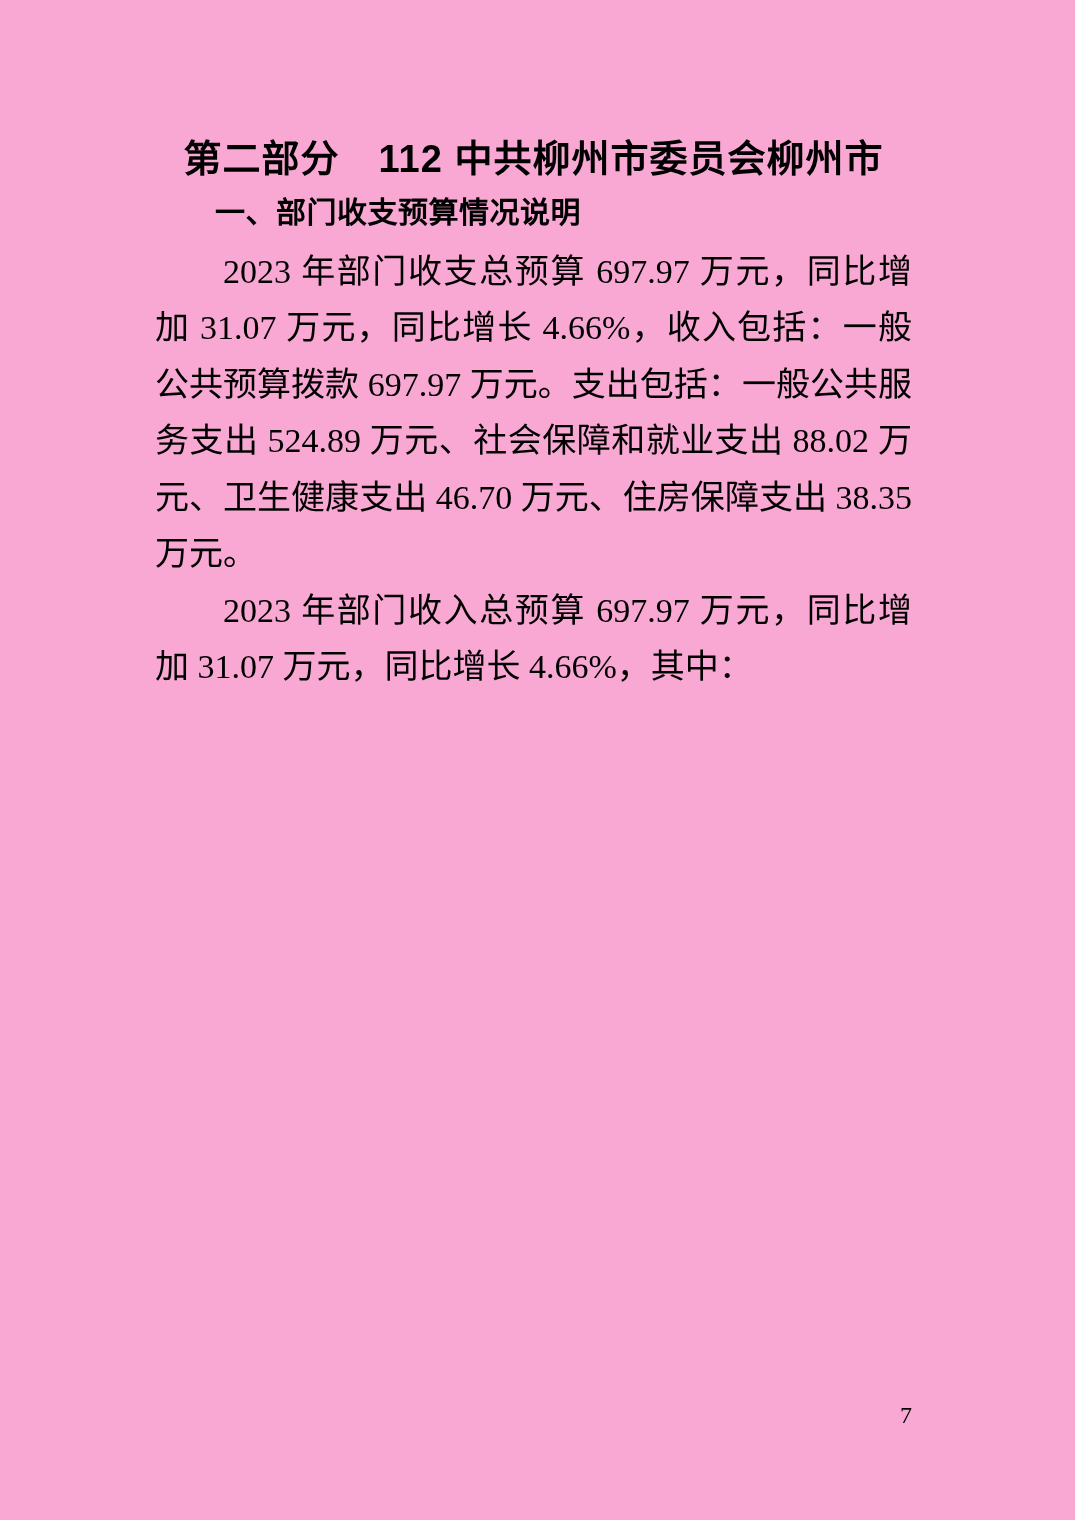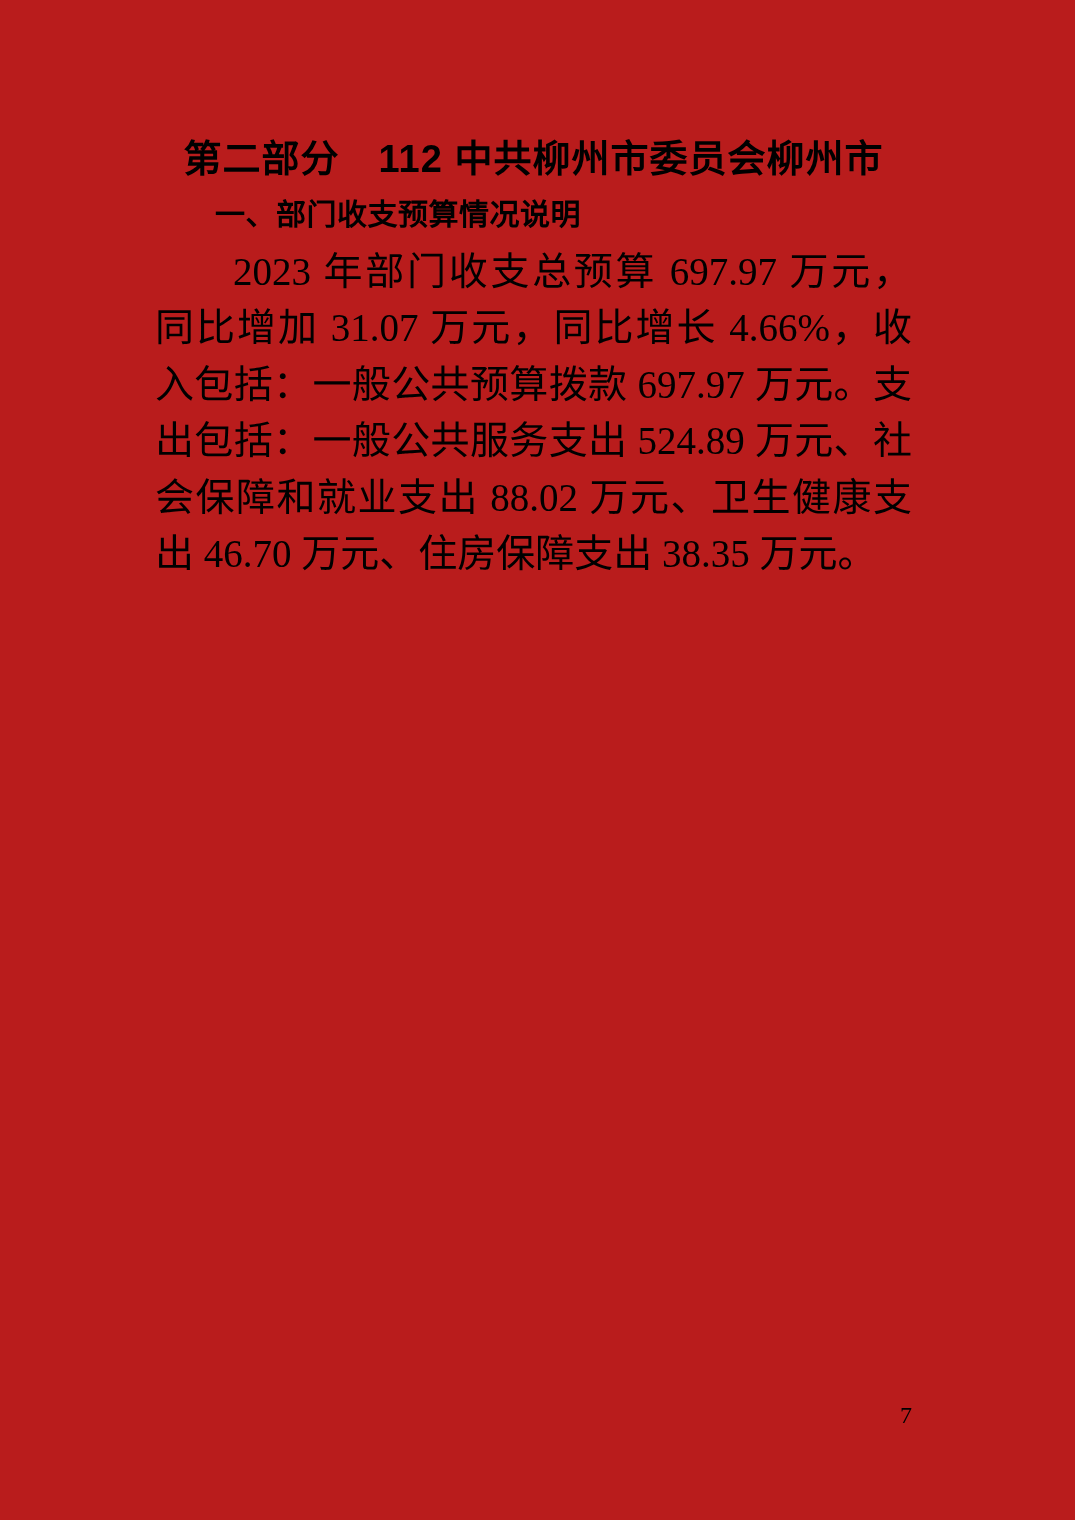--- a/index.html
+++ b/index.html
@@ -10,21 +10,21 @@
     width: 1075px;
     height: 1520px;
     background: #ffffff;
     position: relative;
     overflow: hidden;
   }
   .page {
     position: absolute;
     inset: 0;
     color: #000000;
-    background: #b91c1c;
+    background: #f9a8d4;
   }
   .content {
     position: absolute;
     left: 155px;
     top: 132px;
     width: 757px;
   }
   .doc-title {
     font-family: "Liberation Sans", "DejaVu Sans", sans-serif;
     font-weight: bold;
@@ -32,31 +32,31 @@
     line-height: 55px;
     text-align: center;
     letter-spacing: 1px;
     margin: 0;
   }
   .title-line {
     display: block;
     white-space: nowrap;
   }
   .section-heading {
-    font-family: Liberation Sans, sans-serif;
+    font-family: Liberation Mono, monospace;
     font-weight: bold;
     font-size: 30px;
     line-height: 56.5px;
     text-indent: 2em;
     letter-spacing: 0.5px;
     margin: 0;
   }
   .para {
     font-family: "Liberation Serif", "DejaVu Serif", serif;
-    font-size: 39px;
+    font-size: 34px;
     line-height: 56.5px;
     text-indent: 2em;
     text-align: justify;
     text-justify: inter-ideograph;
     margin: 0;
   }
   .page-number {
     position: absolute;
     left: 155px;
     top: 1400px;
@@ -76,19 +76,20 @@
 
     <h1 class="doc-title">
       <span class="title-line">第二部分　112 中共柳州市委员会柳州市</span>
     </h1>
 
     <h2 class="section-heading">一、部门收支预算情况说明</h2>
 
     <p class="para">2023 年部门收支总预算 697.97 万元，同比增加 31.07 万元，同比增长 4.66%，收入包括：一般公共预算拨款 697.97 万元。支出包括：一般公共服务支出 524.89 万元、社会保障和就业支出 88.02 万元、卫生健康支出 46.70 万元、住房保障支出 38.35 万元。</p>
 
 
+    <p class="para">2023 年部门收入总预算 697.97 万元，同比增加 31.07 万元，同比增长 4.66%，其中：</p>
 
 
 
   </div>
 
   <div class="page-number">7</div>
 </div>
 
 </body></html>

